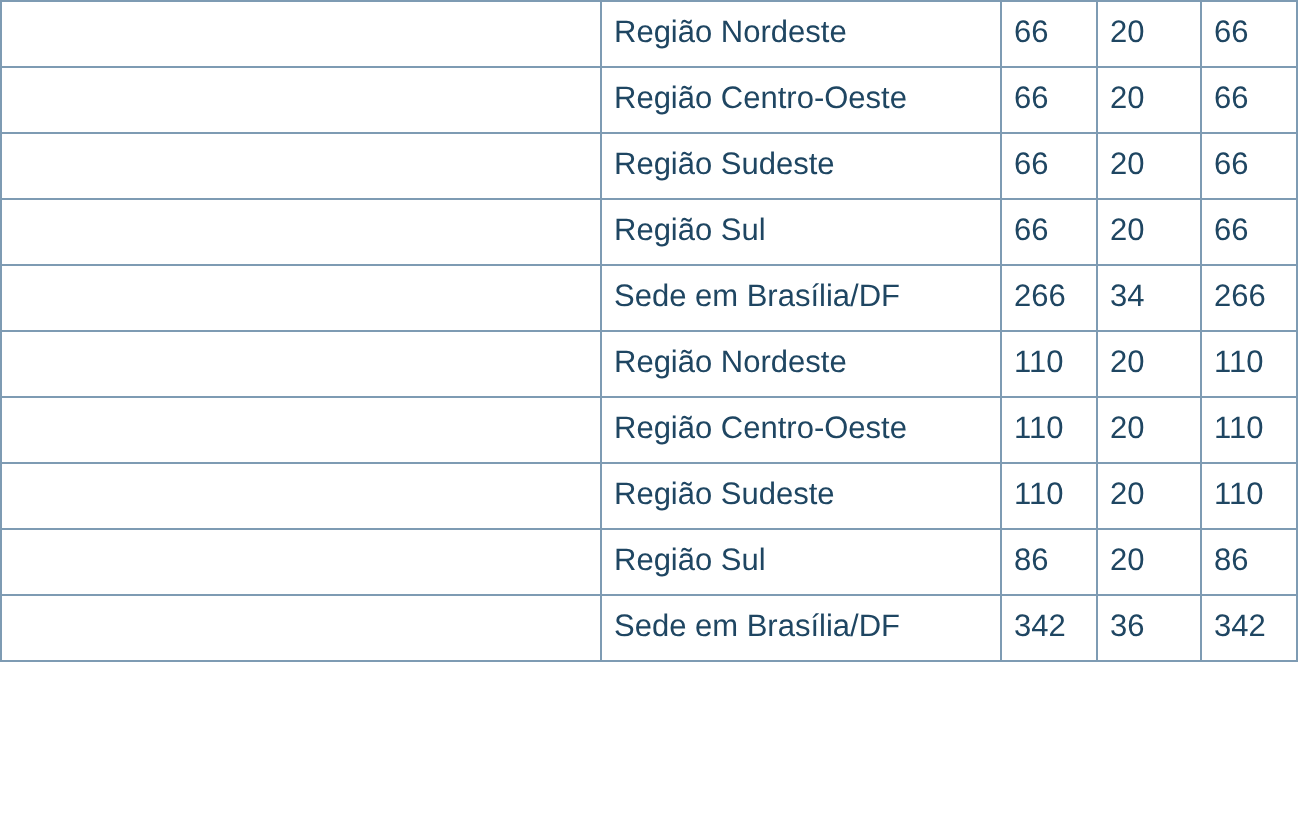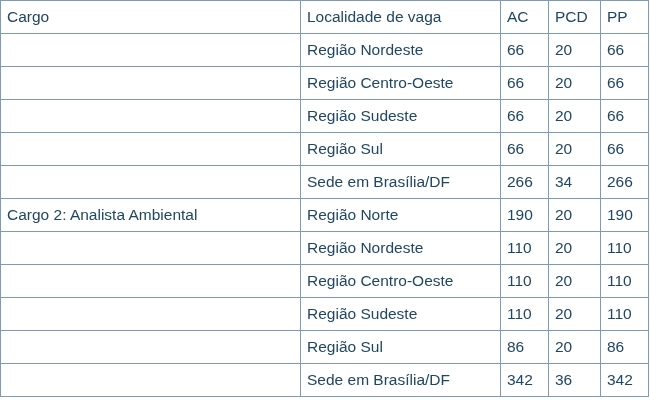--- a/index.html
+++ b/index.html
@@ -50,27 +50,20 @@
   <table class="vacancies">
     <colgroup>
       <col class="c-cargo">
       <col class="c-local">
       <col class="c-ac">
       <col class="c-pcd">
       <col class="c-pp">
     </colgroup>
     <tbody>
       <tr>
-        <td>Cargo</td>
-        <td>Localidade de vaga</td>
-        <td>AC</td>
-        <td>PCD</td>
-        <td>PP</td>
-      </tr>
-      <tr>
         <td class="empty-cell"></td>
         <td>Região Nordeste</td>
         <td>66</td>
         <td>20</td>
         <td>66</td>
       </tr>
       <tr>
         <td class="empty-cell"></td>
         <td>Região Centro-Oeste</td>
         <td>66</td>
@@ -90,27 +83,20 @@
         <td>66</td>
         <td>20</td>
         <td>66</td>
       </tr>
       <tr>
         <td class="empty-cell"></td>
         <td>Sede em Brasília/DF</td>
         <td>266</td>
         <td>34</td>
         <td>266</td>
-      </tr>
-      <tr>
-        <td class="empty-cell">Cargo 2: Analista Ambiental</td>
-        <td>Região Norte</td>
-        <td>190</td>
-        <td>20</td>
-        <td>190</td>
       </tr>
       <tr>
         <td class="empty-cell"></td>
         <td>Região Nordeste</td>
         <td>110</td>
         <td>20</td>
         <td>110</td>
       </tr>
       <tr>
         <td class="empty-cell"></td>

